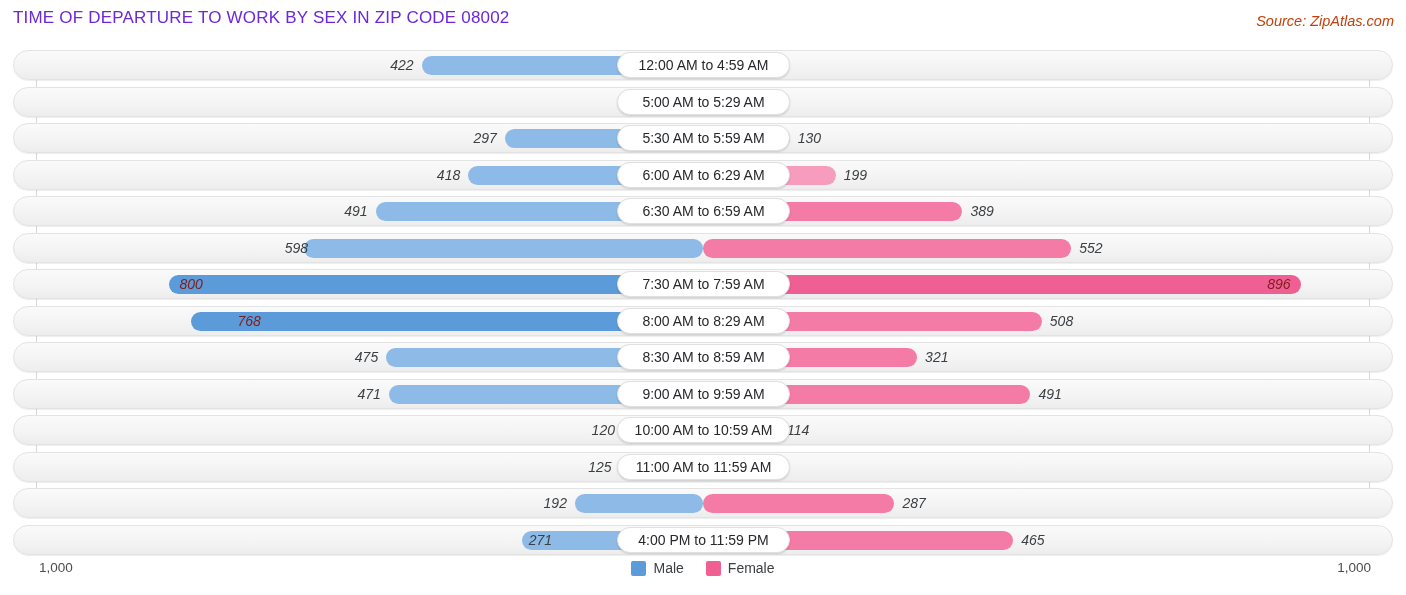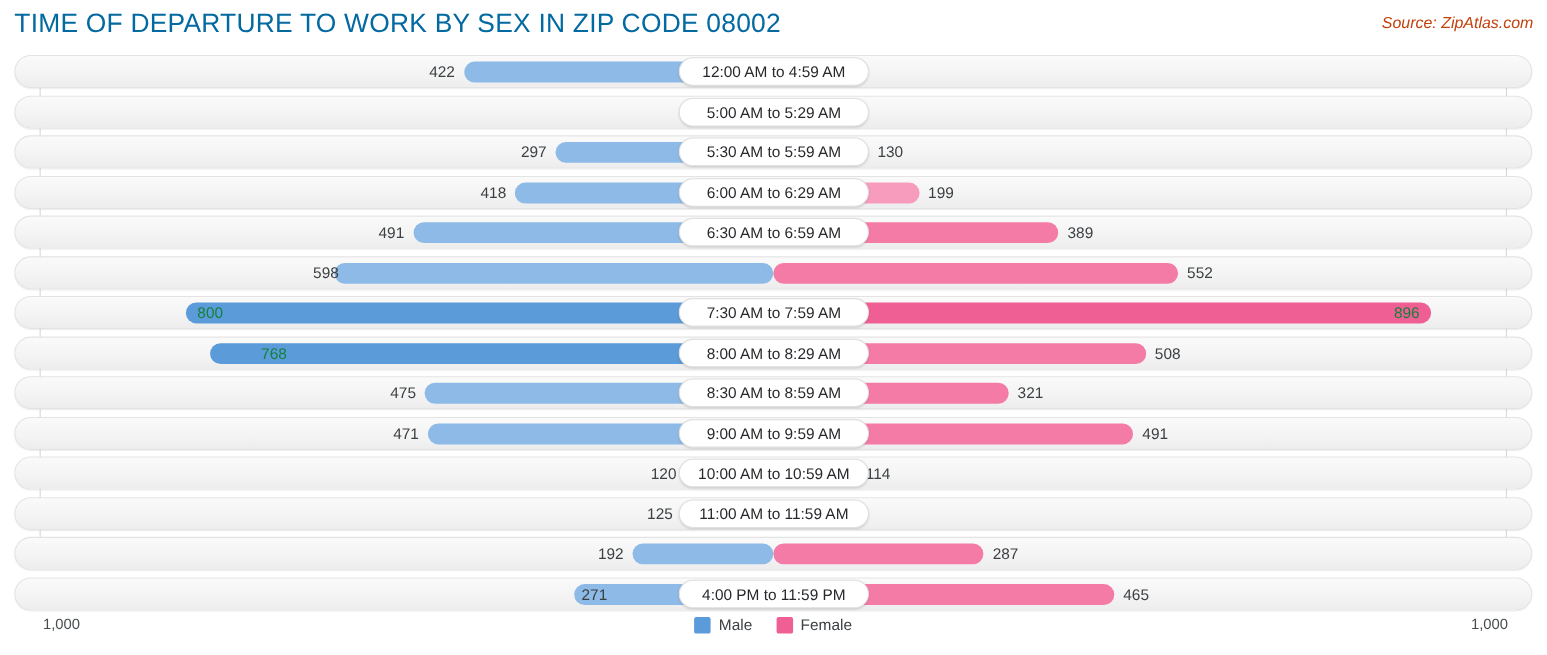--- a/index.html
+++ b/index.html
@@ -8,21 +8,21 @@
     width: 1406px; height: 595px;
     background: #ffffff;
     font-family: "Liberation Sans", sans-serif;
     overflow: hidden;
   }
   .page { position: relative; width: 1406px; height: 595px; background:#fff; }
 
   
   .title {
     position: absolute; left: 13px; top: 8px;
-    font-size: 24px; color: #0369a1; letter-spacing: .2px;
+    font-size: 17px; color: #6d28d9; letter-spacing: .2px;
     white-space: nowrap;
   }
   .source {
     position: absolute; right: 12px; top: 13px;
     font-size: 14.5px; font-style: italic; color: #c2410c;
     white-space: nowrap;
   }
 
   
   .plot {
@@ -62,27 +62,27 @@
 
   .bar.male.lite   { background:#8dbaE6; }
   .bar.male.dark   { background:#5b9bd9; }
   .bar.female.lite { background:#f79cbd; }
   .bar.female.mid  { background:#f57ba7; }
   .bar.female.dark { background:#ef5f93; }
 
   
   .val {
     position: absolute; top: 0; height: 30px; line-height: 30px;
-    font-size: 14px; color: #3c4043; white-space: nowrap;
+    font-size: 14px; color: #3c4043; white-space: nowrap; font-style: italic;
   }
   .val.male   { text-align: right; }
   .val.female { text-align: left; }
 
   
-  .val.inside { color: #15803d; }
+  .val.inside { color: #7f1d1d; }
 
   
   .center-pill {
     position: absolute; left: 617px; width: 173px; top: 2px; height: 26px;
     background: #ffffff;
     border: 1px solid #e0e0e0;
     border-radius: 13px;
     box-shadow: 0 1px 2px rgba(0,0,0,.14);
     display: flex; align-items: center; justify-content: center;
     font-size: 14px; color: #26282b; white-space: nowrap;

